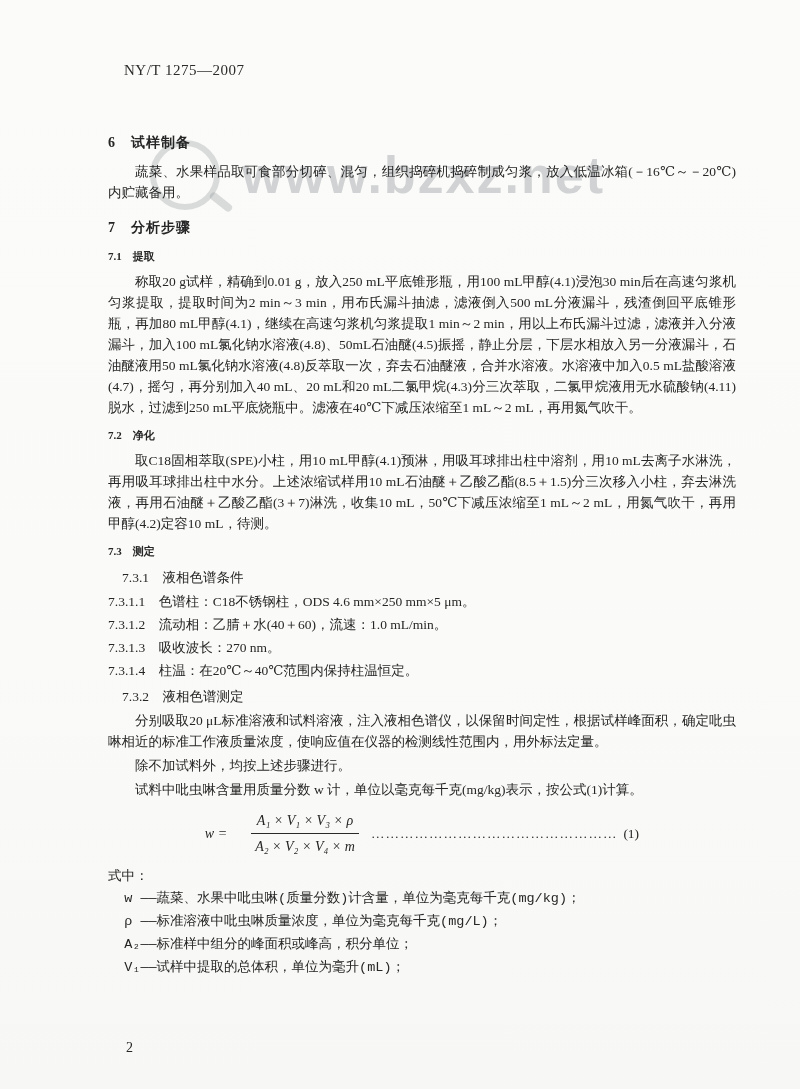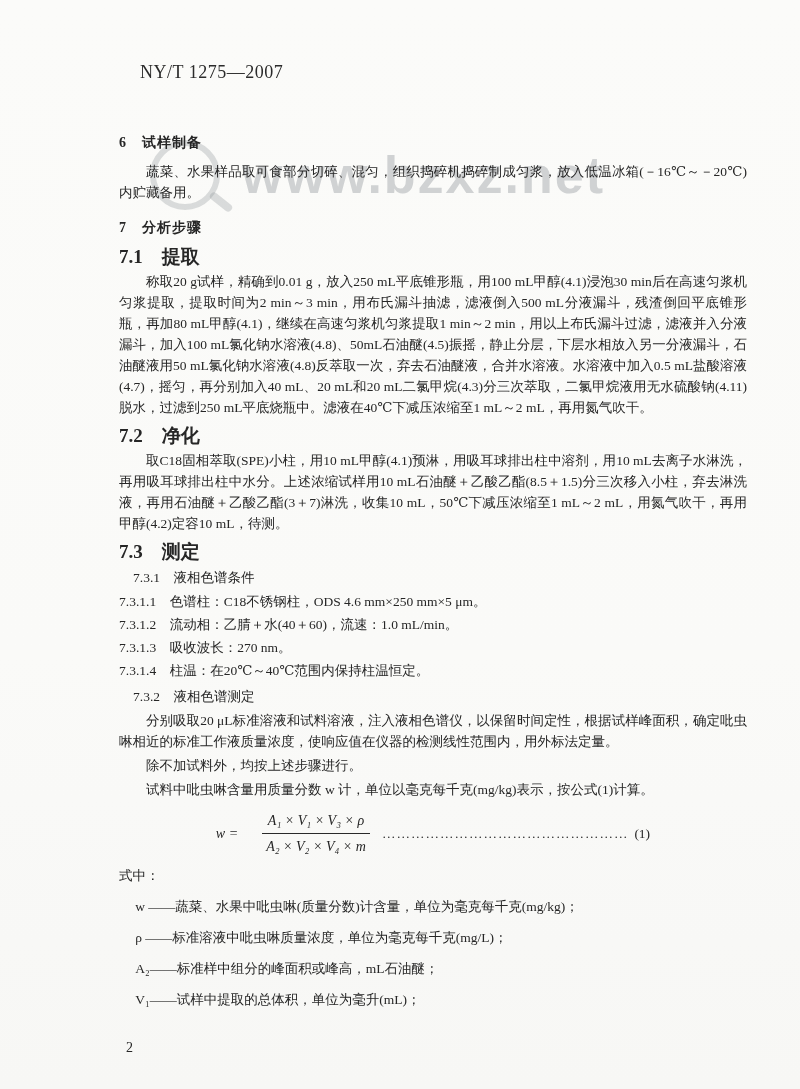--- a/index.html
+++ b/index.html
@@ -9,22 +9,22 @@
     font-family:"Liberation Serif","DejaVu Serif",serif;
     color:#262626;
     position:relative;
     overflow:hidden;
   }
   .page {
     position:absolute; inset:0;
     background:linear-gradient(180deg,#fbfbf9 0%,#fafaf8 60%,#f7f7f5 100%);
   }
   .doc-header {
-    position:absolute; left:140px; top:62px;
-    font-size:18px; letter-spacing:.5px; color:#2b2b2b;
+    position:absolute; left:124px; top:62px;
+    font-size:15px; letter-spacing:.5px; color:#2b2b2b;
   }
   .watermark {
     position:absolute; left:150px; top:140px;
     display:flex; align-items:center; gap:22px;
     color:rgba(140,145,150,.38);
     pointer-events:none; user-select:none;
   }
   .watermark .wm-logo {
     width:70px; height:70px; border:6px solid rgba(140,145,150,.30);
     border-radius:50%; position:relative;
@@ -33,40 +33,40 @@
     content:""; position:absolute; width:26px; height:8px;
     background:rgba(140,145,150,.30);
     right:-20px; bottom:-2px; transform:rotate(38deg); border-radius:4px;
   }
   .watermark .wm-text {
     font-size:52px; font-weight:bold;
     font-family:"Liberation Sans","DejaVu Sans",sans-serif;
     letter-spacing:2px;
   }
   .content {
-    position:absolute; left:119px; top:118px; width:628px;
+    position:absolute; left:108px; top:118px; width:628px;
     font-size:13.5px; line-height:21px;
   }
   .h1 { font-weight:bold; font-size:14px; margin:14px 0 8px 0; letter-spacing:1px; }
-  .h2 { font-weight:bold; font-size:19px; margin:7px 0 4px 0; }
+  .h2 { font-weight:bold; font-size:11px; margin:7px 0 4px 0; }
   .h3 { font-weight:normal; font-size:13.5px; margin:5px 0 3px 14px; }
   .para { text-indent:2em; text-align:justify; margin:1px 0 3px 0; }
   .clause { text-align:justify; margin:2px 0; }
   .formula-row {
     display:flex; align-items:center; justify-content:center;
     margin:10px 0 8px 0; position:relative;
   }
   .formula-core { display:flex; align-items:center; font-style:italic; font-size:14px; }
   .frac { display:inline-flex; flex-direction:column; align-items:center; margin-left:22px; }
   .frac .num { padding:0 6px 2px 6px; border-bottom:1.3px solid #2a2a2a; }
   .frac .den { padding:2px 6px 0 6px; }
   .formula-dots { letter-spacing:1px; margin-left:10px; color:#333; overflow:hidden; white-space:nowrap; max-width:270px; font-style:normal; }
   .formula-label { margin-left:6px; font-style:normal; }
   .def-lead { margin:3px 0 2px 0; }
-  .def-item { margin:10px 0; padding-left:1.2em; text-align:justify; }
+  .def-item { margin:2px 0; padding-left:1.2em; text-align:justify;font-family:Liberation Mono, monospace; }
   .page-number {
     position:absolute; left:126px; top:1040px; font-size:14px;
   }
 </style>
 </head>
 <body>
 
 <div class="page">
 
   <div class="watermark">
@@ -112,20 +112,20 @@
           <span class="den">A₂ × V₂ × V₄ × m</span>
         </span>
       </div>
       <span class="formula-dots">……………………………………………</span>
       <span class="formula-label">(1)</span>
     </div>
 
     <div class="def-lead">式中：</div>
     <div class="def-item">w ——蔬菜、水果中吡虫啉(质量分数)计含量，单位为毫克每千克(mg/kg)；</div>
     <div class="def-item">ρ ——标准溶液中吡虫啉质量浓度，单位为毫克每千克(mg/L)；</div>
-    <div class="def-item">A₂——标准样中组分的峰面积或峰高，mL石油醚；</div>
+    <div class="def-item">A₂——标准样中组分的峰面积或峰高，积分单位；</div>
     <div class="def-item">V₁——试样中提取的总体积，单位为毫升(mL)；</div>
 
   </div>
 
   <div class="page-number">2</div>
 
 </div>
 
 </body></html>

